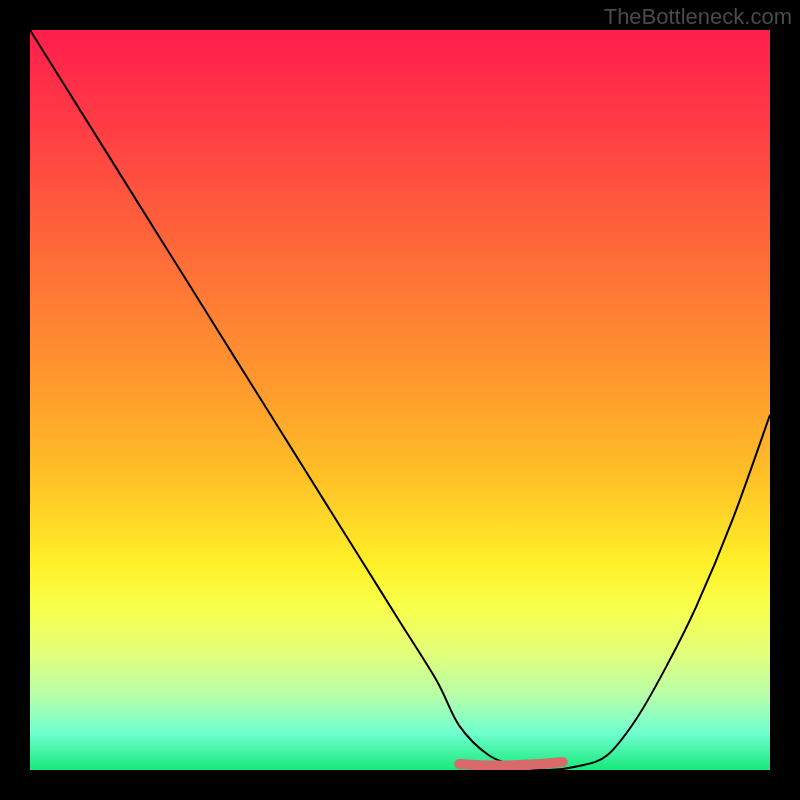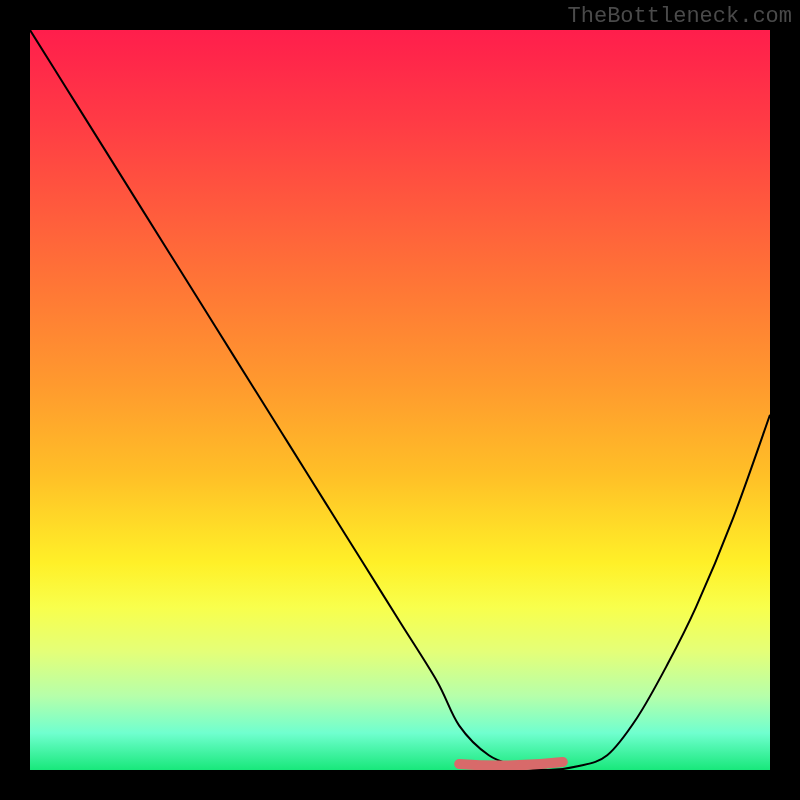--- a/index.html
+++ b/index.html
@@ -52,21 +52,21 @@
   .marker {
     fill: none;
     stroke-width: 10;
     stroke-linecap: round;
   }
   .watermark {
     position: absolute;
     top: 4px;
     right: 8px;
     color: #4a4a4a;
-    font-family: Liberation Mono, monospace;
+    font-family: Liberation Sans, sans-serif;
     font-size: 22px;
     font-weight: 400;
     user-select: none;
   }
 </style>
 </head>
 <body>
 
 <div class="container">
   <div class="watermark">TheBottleneck.com</div>

